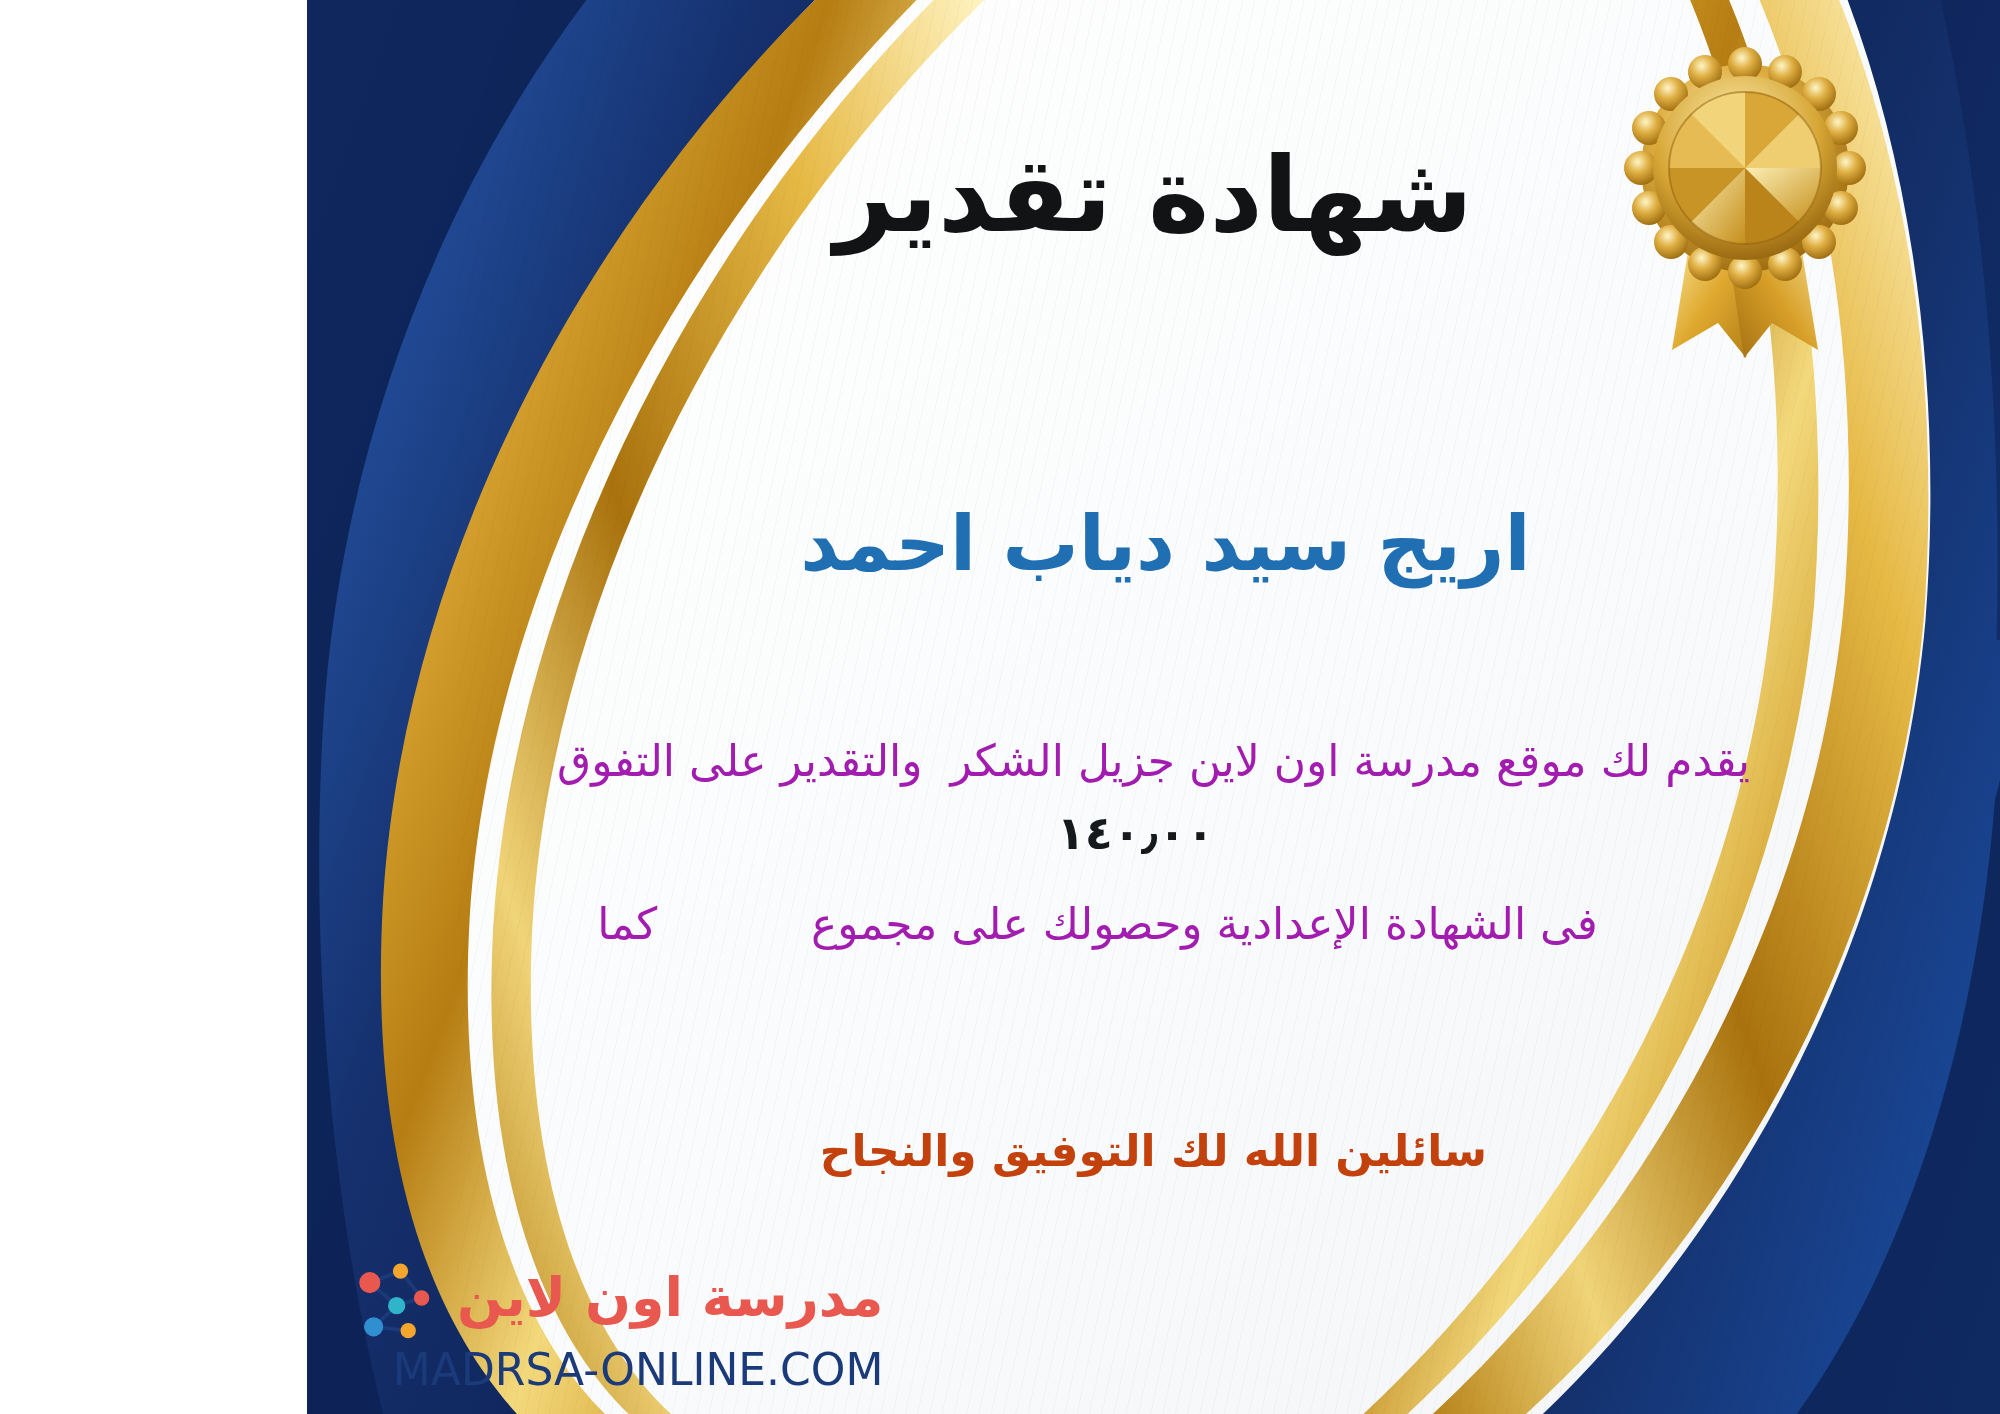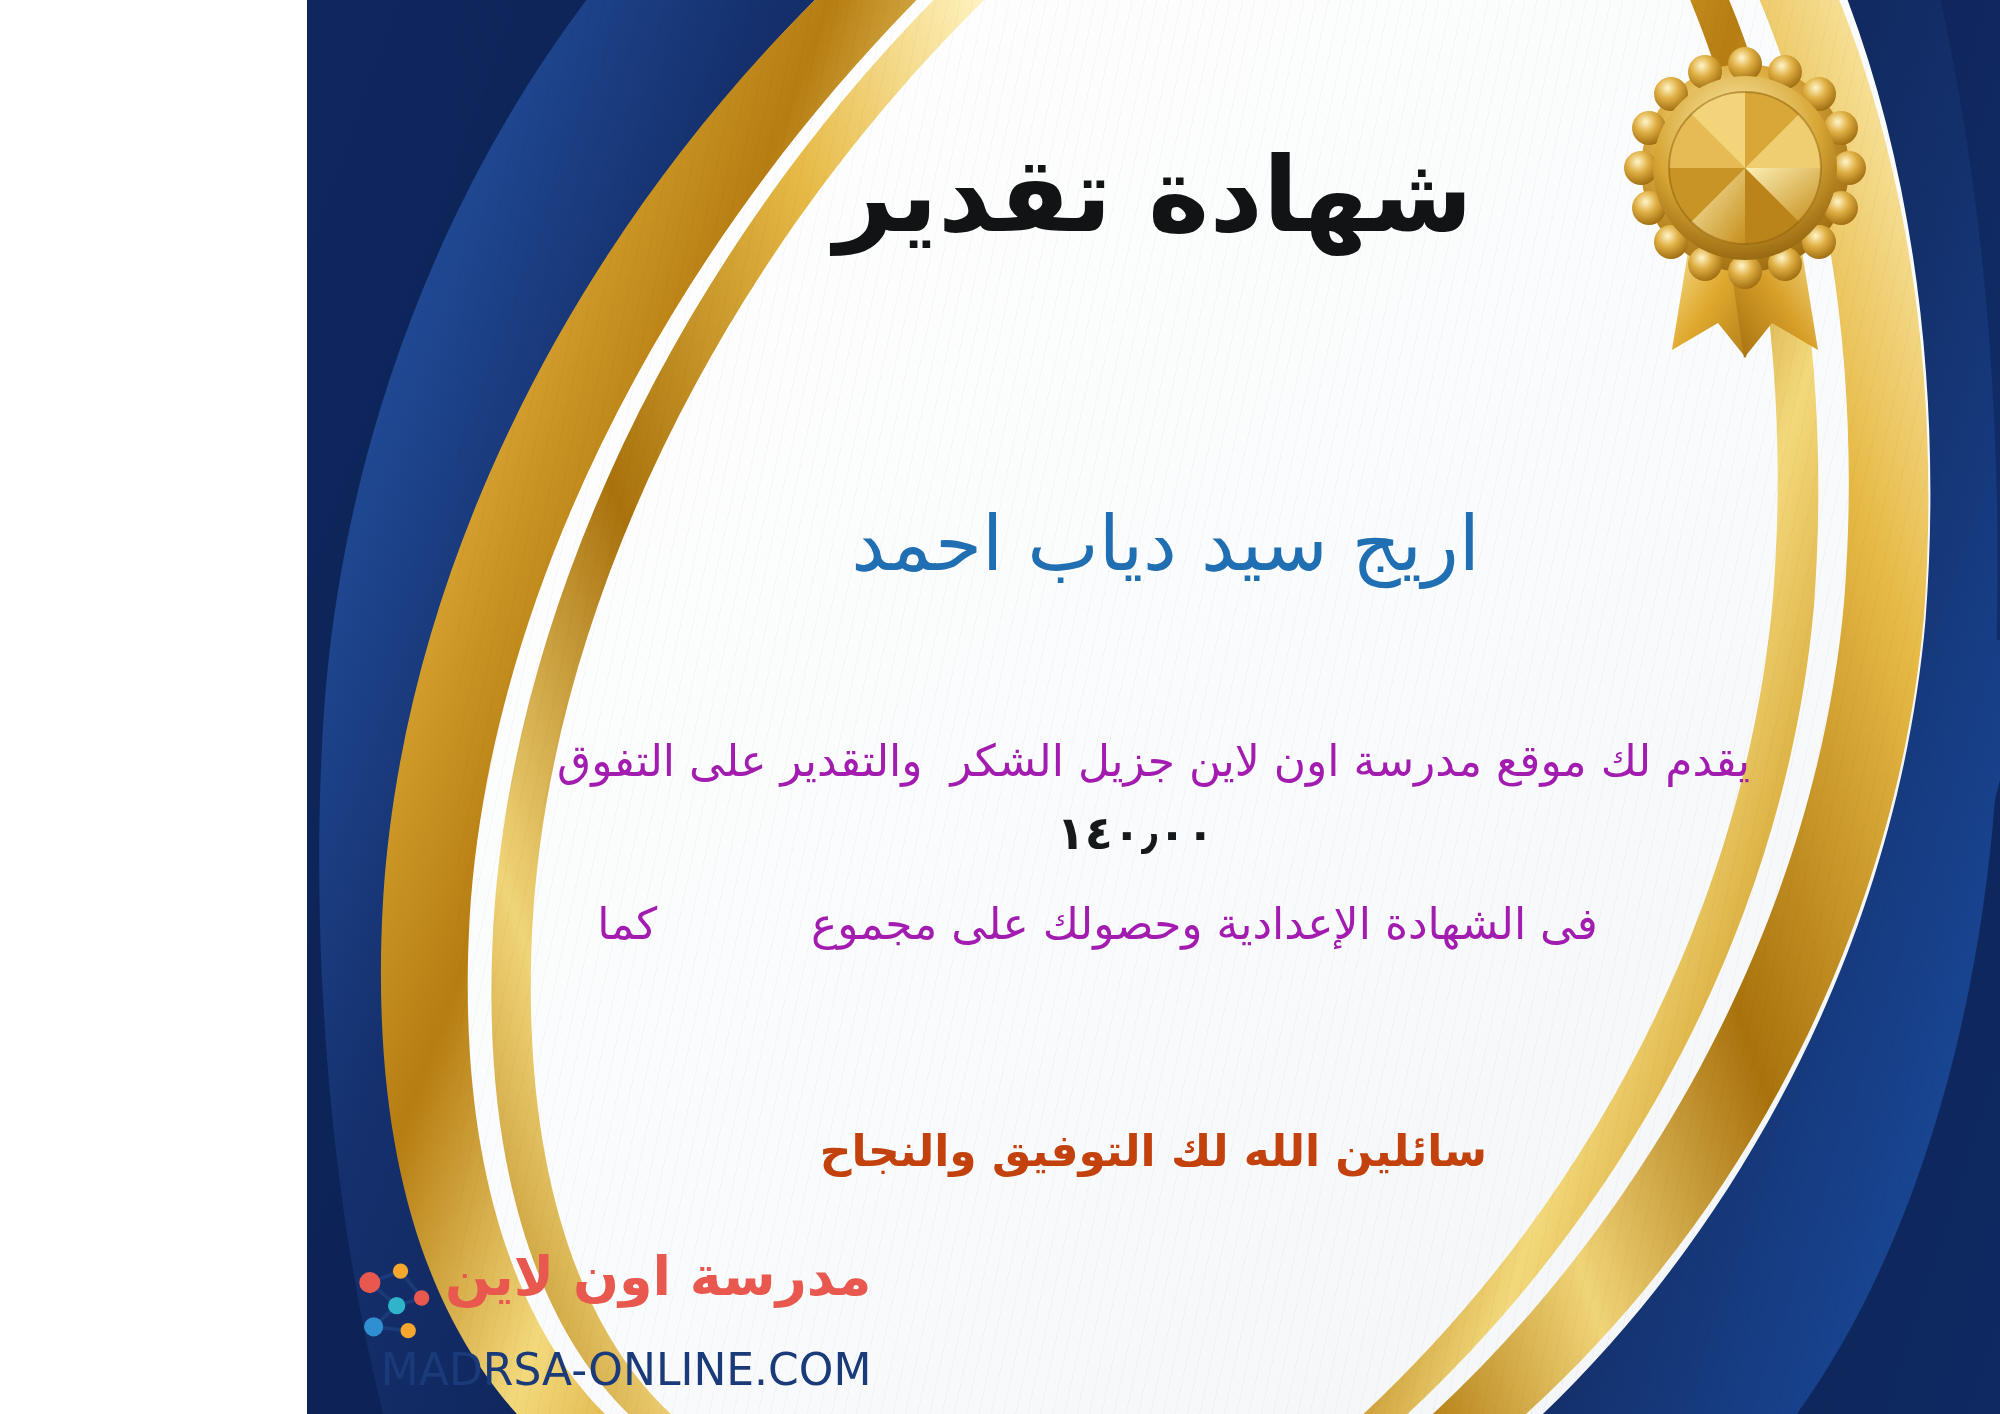--- a/index.html
+++ b/index.html
@@ -65,21 +65,21 @@
     line-height: 1.1;
   }
 
   .recipient-name {
     position: absolute;
     top: 500px;
     left: 0;
     right: 0;
     text-align: center;
     font-size: 76px;
-    font-weight: 400;
+    font-weight: 700;
     color: #1f6fb2;
     line-height: 1.15;
     padding-left: 24px;
   }
 
   .body-block {
     position: absolute;
     top: 720px;
     left: 70px;
     right: 70px;
@@ -125,22 +125,22 @@
     left: 34px;
     bottom: 20px;
     z-index: 8;
     display: flex;
     flex-direction: column;
     align-items: flex-start;
     direction: rtl;
   }
   .brand-row {
     display: flex;
-    align-items: flex-start;
-    gap: 8px;
+    align-items: center;
+    gap: 20px;
   }
   .brand-arabic {
     font-size: 54px;
     font-weight: 700;
     color: #e8584f;
     line-height: 1;
     white-space: nowrap;
   }
   .brand-domain {
     font-size: 44px;

